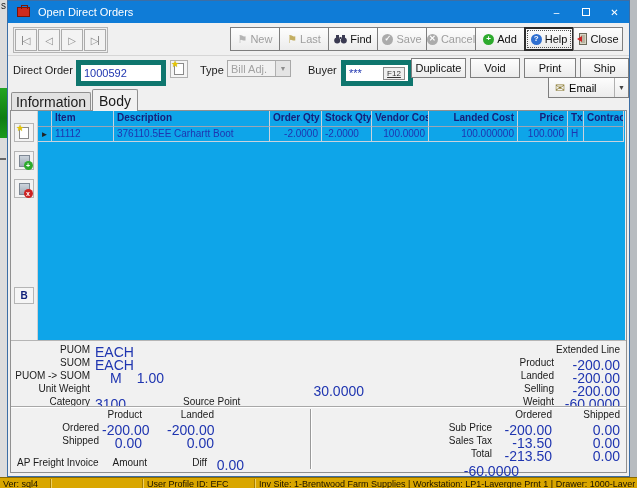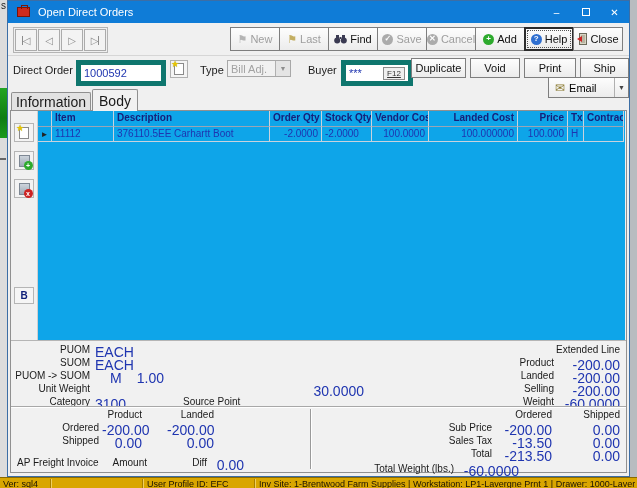--- a/index.html
+++ b/index.html
@@ -310,19 +310,18 @@
         <span class="t-lbl ra" style="left:529px;top:2px;width:80px;">Shipped</span>
         <span class="t-lbl ra" style="left:381px;top:15px;width:100px;">Sub Price</span>
         <span class="t-val ra" style="left:461px;top:15px;width:80px;">-200.00</span>
         <span class="t-val ra" style="left:529px;top:15px;width:80px;">0.00</span>
         <span class="t-lbl ra" style="left:381px;top:28px;width:100px;">Sales Tax</span>
         <span class="t-val ra" style="left:461px;top:28px;width:80px;">-13.50</span>
         <span class="t-val ra" style="left:529px;top:28px;width:80px;">0.00</span>
         <span class="t-lbl ra" style="left:381px;top:41px;width:100px;">Total</span>
         <span class="t-val ra" style="left:461px;top:41px;width:80px;">-213.50</span>
         <span class="t-val ra" style="left:529px;top:41px;width:80px;">0.00</span>
-        <span class="t-lbl ra" style="left:303px;top:56px;width:140px;">Total Weight (lbs.)</span>
         <span class="t-val ra" style="left:428px;top:56px;width:80px;">-60.0000</span>
       </div>
     </div>
 
   </div>
 </div>
 
 </body></html>

